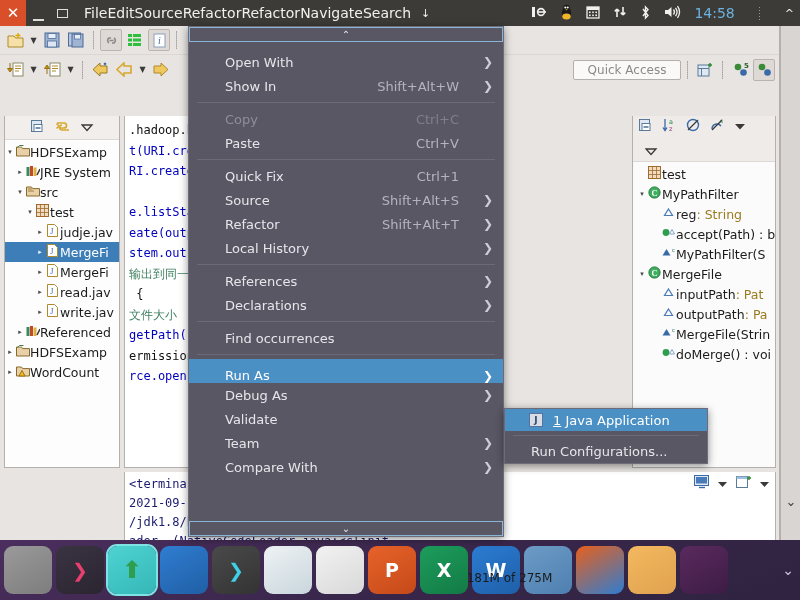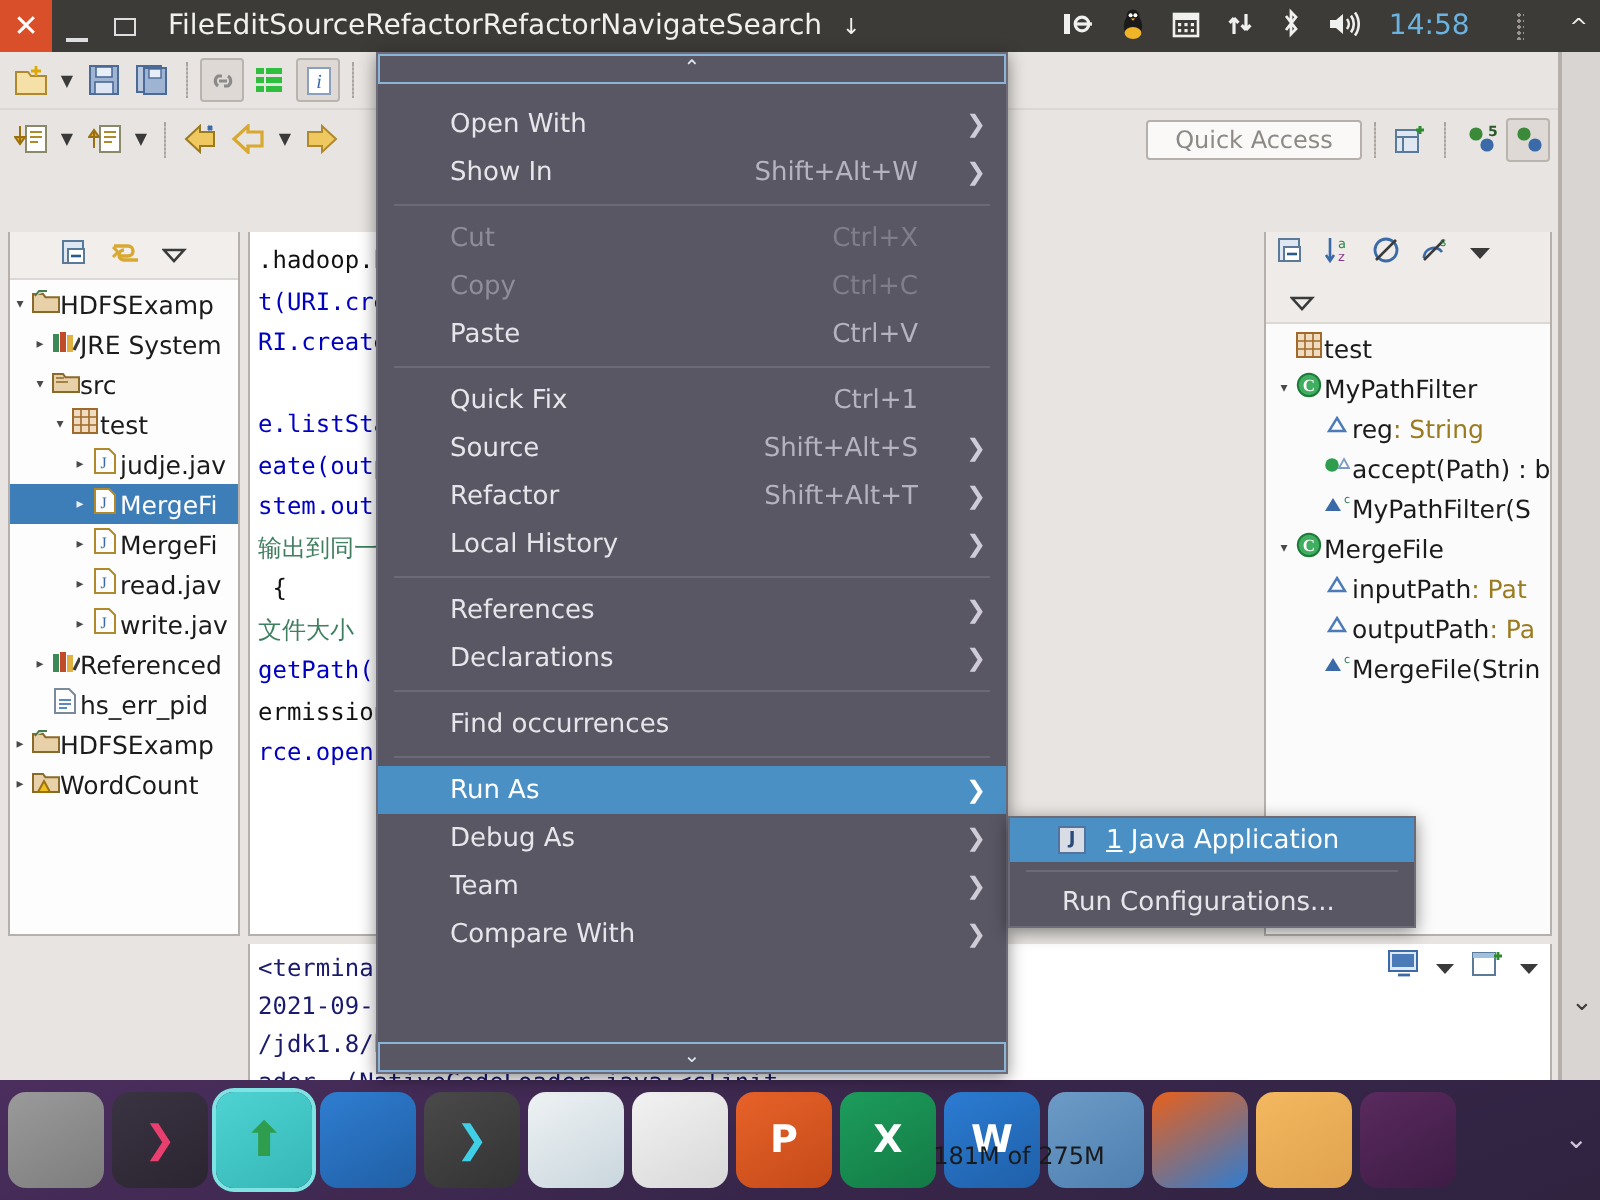--- a/index.html
+++ b/index.html
@@ -178,21 +178,21 @@
   }
   .scroll-arrow {
     height: 15px; display: flex; align-items: center; justify-content: center;
     border: 1px solid #8ab4d8; background: #5a5765; color: #dfe6ee; font-size: 10px;
   }
   .mi {
     height: 24px; display: flex; align-items: center; padding: 0 12px 0 36px;
     position: relative; white-space: nowrap;
   }
   .mi.partial { height: 8px; overflow: hidden; }
-  .mi.sel { background: #4a90c4; color: #fff; }
+  .mi.sel { background: #4a90c4; color: #fff; align-items: flex-end; }
   .mi.dis { color: #908d9a; }
   .mi .accel { position: absolute; right: 44px; color: #b6b3c0; text-align: center; }
   .mi.dis .accel { color: #817e8c; }
   .mi .sub { position: absolute; right: 10px; font-size: 12px; color: #cfccd8; }
   .mi.sel .sub { color: #fff; }
   .msep { height: 1px; background: #6d6a78; margin: 4px 8px; }
 
   
   .submenu {
     position: absolute; left: 504px; top: 408px; width: 204px; height: 56px;
@@ -623,29 +623,20 @@
               <span class="tw">▸</span>
               <span class="ticon"><svg width="14" height="12" viewBox="0 0 14 12">
                   <rect x="0.5" y="2" width="3" height="9" fill="#3a8a5a"></rect>
                   <rect x="4" y="1" width="3" height="10" fill="#c04a2a"></rect>
                   <rect x="7.5" y="2.5" width="3" height="8.5" fill="#e0b040"></rect>
                   <path d="M11 10 L14 4" stroke="#3a3a3a" stroke-width="1.6"></path>
                 </svg></span>
               <span class="tlabel">Referenced</span>
             </div>
             <div class="trow">
-              <span style="width: 10px; flex: 0 0 auto;"></span>
-              <span class="tw"></span>
-              <span class="ticon"><svg width="11" height="13" viewBox="0 0 11 13">
-                  <path d="M0.5 0.5 h7 l3 3 v9 h-10 Z" fill="#fff" stroke="#7a8a9a"></path>
-                  <path d="M2.5 6 h6 M2.5 8 h6 M2.5 10 h4" stroke="#5a8ac0" stroke-width=".9"></path>
-                </svg></span>
-              <span class="tlabel">hs_err_pid</span>
-            </div>
-            <div class="trow">
               <span style="width: 0px; flex: 0 0 auto;"></span>
               <span class="tw">▸</span>
               <span class="ticon"><svg width="14" height="13" viewBox="0 0 14 13">
                   <path d="M0.5 3 h5 l1.2 1.6 H13.5 V12 H0.5 Z" fill="#e8d0a8" stroke="#8a6a2a"></path>
                   <path d="M1.5 4 l2 -2.5 h4" fill="#c8dcc8" stroke="#4a7a4a"></path>
                 </svg></span>
               <span class="tlabel">HDFSExamp</span>
             </div>
             <div class="trow">
               <span style="width: 0px; flex: 0 0 auto;"></span>
@@ -815,20 +806,30 @@
               <span class="ol-type"> : Pa</span>
             </div>
             <div class="ol-row">
               <span style="width: 18px; flex: 0 0 auto;"></span>
               <span class="tw"></span>
               <span class="ticon"><svg width="13" height="11" viewBox="0 0 13 11">
                   <path d="M4.5 2 L8.5 8.5 H0.5 Z" fill="#3a6aa8"></path>
                   <text x="10" y="4.5" font-size="5.5" fill="#2a7a4a">c</text>
                 </svg></span>
               <span class="ol-name">MergeFile(Strin</span>
+              <span class="ol-type"></span>
+            </div>
+            <div class="ol-row">
+              <span style="width: 18px; flex: 0 0 auto;"></span>
+              <span class="tw"></span>
+              <span class="ticon"><svg width="13" height="11" viewBox="0 0 13 11">
+                  <circle cx="4" cy="5.5" r="3.4" fill="#2e9e4e"></circle>
+                  <path d="M10 2.5 L12.5 7 H7.5 Z" fill="none" stroke="#7a9ac8" stroke-width=".9"></path>
+                </svg></span>
+              <span class="ol-name">doMerge() : voi</span>
               <span class="ol-type"></span>
             </div>
           </div>
       </div>
 
       <div class="console-tabstrip">
         <div class="etab">
           <span class="mini-ico">
             <svg width="13" height="13" viewBox="0 0 13 13">
                 <rect x="0.5" y="0.5" width="12" height="12" fill="#fff" stroke="#7a8a9a"></rect>
@@ -918,24 +919,20 @@
           <span>Open With</span>
           <span class="sub">❯</span>
         </div>
         <div class="mi">
           <span>Show In</span>
           <span class="accel">Shift+Alt+W</span>
           <span class="sub">❯</span>
         </div>
         <div class="msep"></div>
         <div class="mi dis">
-          <span>Cut</span>
-          <span class="accel">Ctrl+X</span>
-        </div>
-        <div class="mi dis">
           <span>Copy</span>
           <span class="accel">Ctrl+C</span>
         </div>
         <div class="mi">
           <span>Paste</span>
           <span class="accel">Ctrl+V</span>
         </div>
         <div class="msep"></div>
         <div class="mi">
           <span>Quick Fix</span>
@@ -969,20 +966,23 @@
           <span>Find occurrences</span>
         </div>
         <div class="msep"></div>
         <div class="mi sel">
           <span>Run As</span>
           <span class="sub">❯</span>
         </div>
         <div class="mi">
           <span>Debug As</span>
           <span class="sub">❯</span>
+        </div>
+        <div class="mi">
+          <span>Validate</span>
         </div>
         <div class="mi">
           <span>Team</span>
           <span class="sub">❯</span>
         </div>
         <div class="mi">
           <span>Compare With</span>
           <span class="sub">❯</span>
         </div>
       </div>

